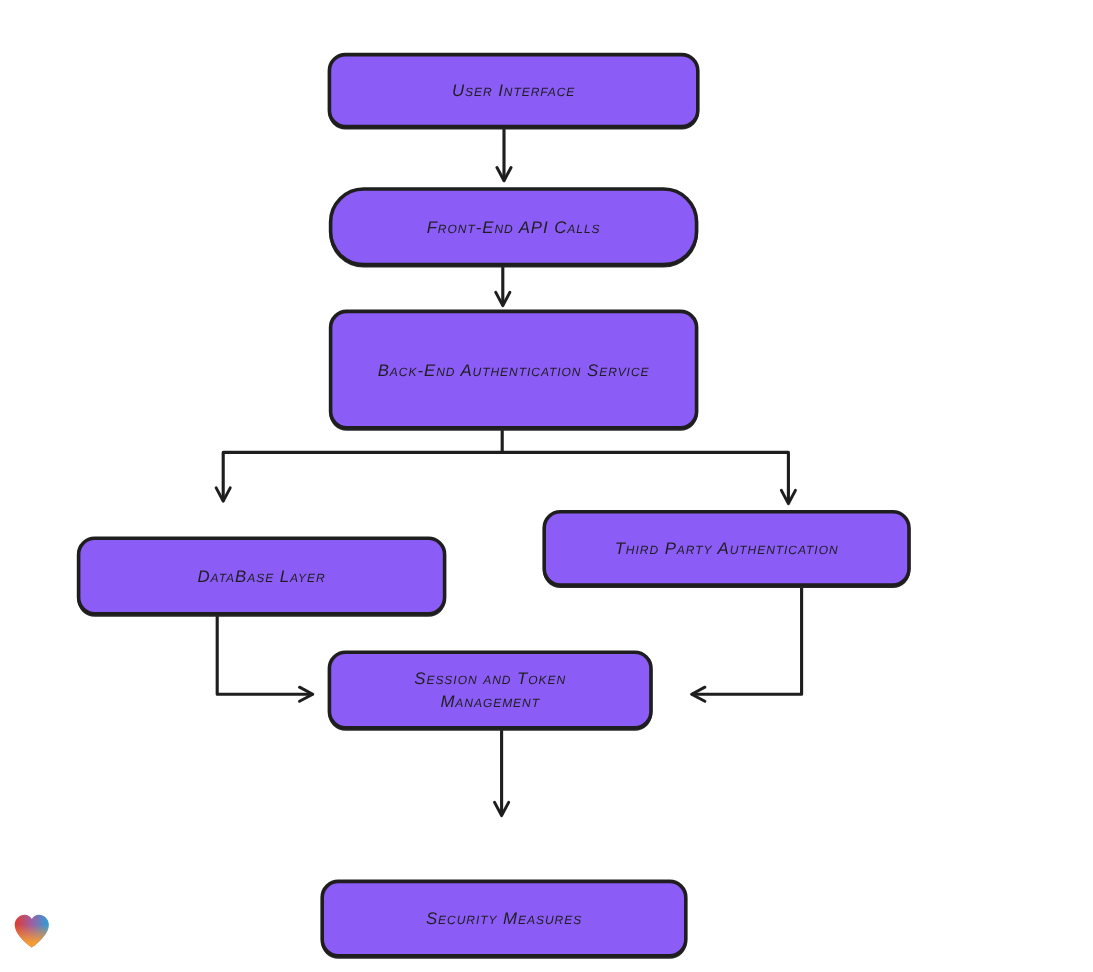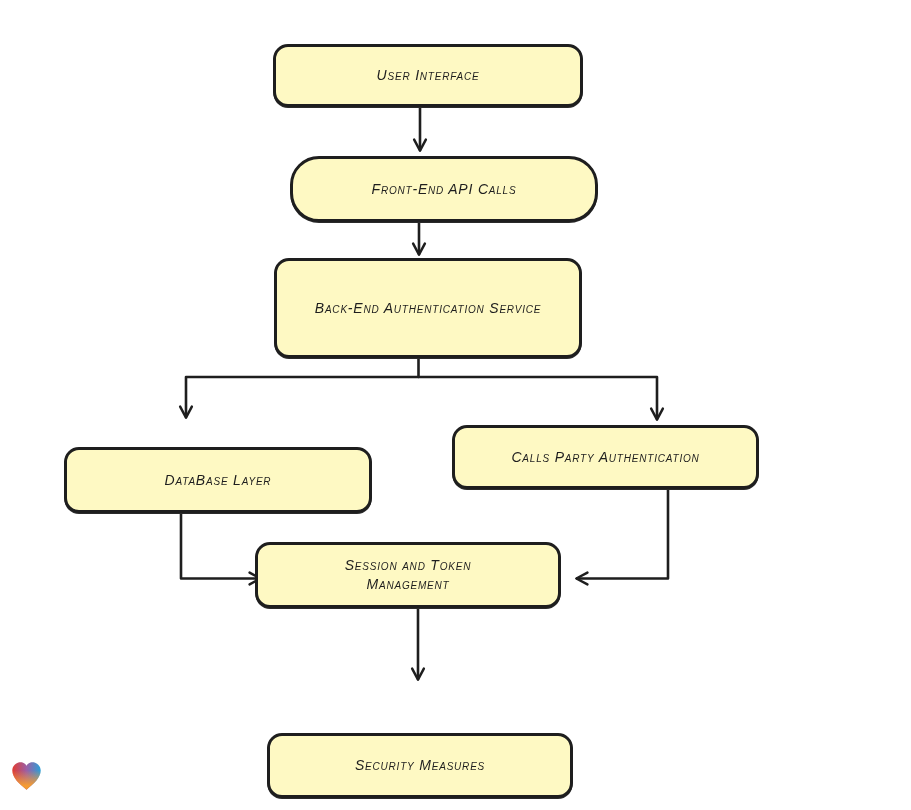--- a/index.html
+++ b/index.html
@@ -14,21 +14,21 @@
   .connector-layer {
     position: absolute;
     inset: 0;
     width: 911px;
     height: 810px;
     pointer-events: none;
   }
   .node {
     position: absolute;
     box-sizing: border-box;
-    background: #fef9c3;
+    background: #8b5cf6;
     border: 3px solid #1e1e1e;
     border-radius: 15px;
     box-shadow: 0 1.5px 0 -0.5px #2a2a2a;
     display: flex;
     align-items: center;
     justify-content: center;
     text-align: center;
   }
   .node .label {
     font-style: italic;
@@ -67,37 +67,37 @@
       <path d="M181,489 L181,578.5 L260,578.5" marker-end="url(#arrow)"></path>
       <path d="M668,489 L668,578.5 L577,578.5" marker-end="url(#arrow)"></path>
       <path d="M418,608 L418,679" marker-end="url(#arrow)"></path>
     </g>
   </svg>
 
   <div class="node" style="left:273px; top:44px; width:310px; height:63px;">
     <span class="label">User Interface</span>
   </div>
 
-  <div class="node" style="left:290px; top:156px; width:308px; height:66px;border-radius:29px;">
+  <div class="node" style="left:274px; top:156px; width:308px; height:66px;border-radius:29px;">
     <span class="label">Front-End API Calls</span>
   </div>
 
   <div class="node" style="left:274px; top:258px; width:308px; height:100px;">
     <span class="label wrap" style="width:230px;">Back-End Authentication Service</span>
   </div>
 
   <div class="node" style="left:64px; top:447px; width:308px; height:66px;">
     <span class="label">DataBase Layer</span>
   </div>
 
   <div class="node" style="left:452px; top:425px; width:307px; height:64px;">
-    <span class="label">Calls Party Authentication</span>
+    <span class="label">Third Party Authentication</span>
   </div>
 
-  <div class="node" style="left:255px; top:542px; width:306px; height:66px;">
+  <div class="node" style="left:273px; top:542px; width:271px; height:66px;">
     <span class="label wrap" style="width:190px;">Session and Token Management</span>
   </div>
 
   <div class="node" style="left:267px; top:685px; width:306px; height:65px;margin-top:48px;">
     <span class="label">Security Measures</span>
   </div>
 
   <svg class="logo" viewBox="0 0 32 32" xmlns="http://www.w3.org/2000/svg">
     <defs>
       <linearGradient id="hg1" x1="0" y1="0" x2="1" y2="0">

